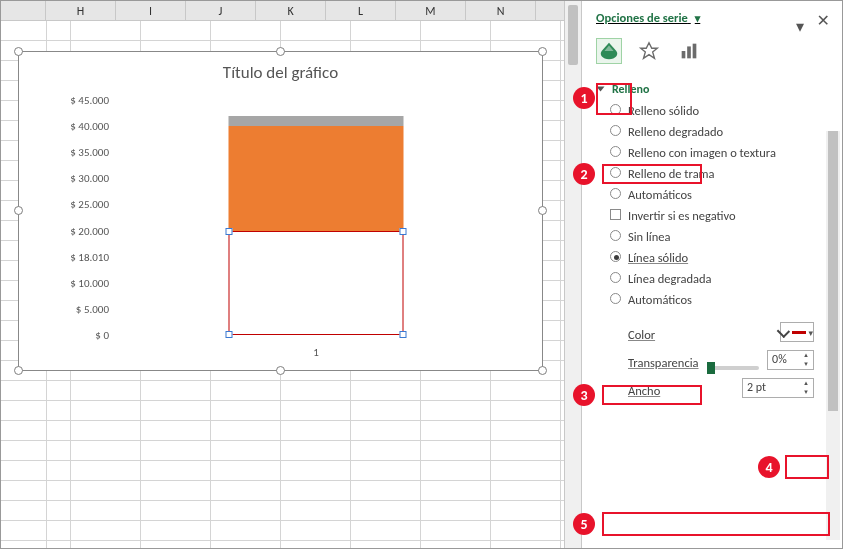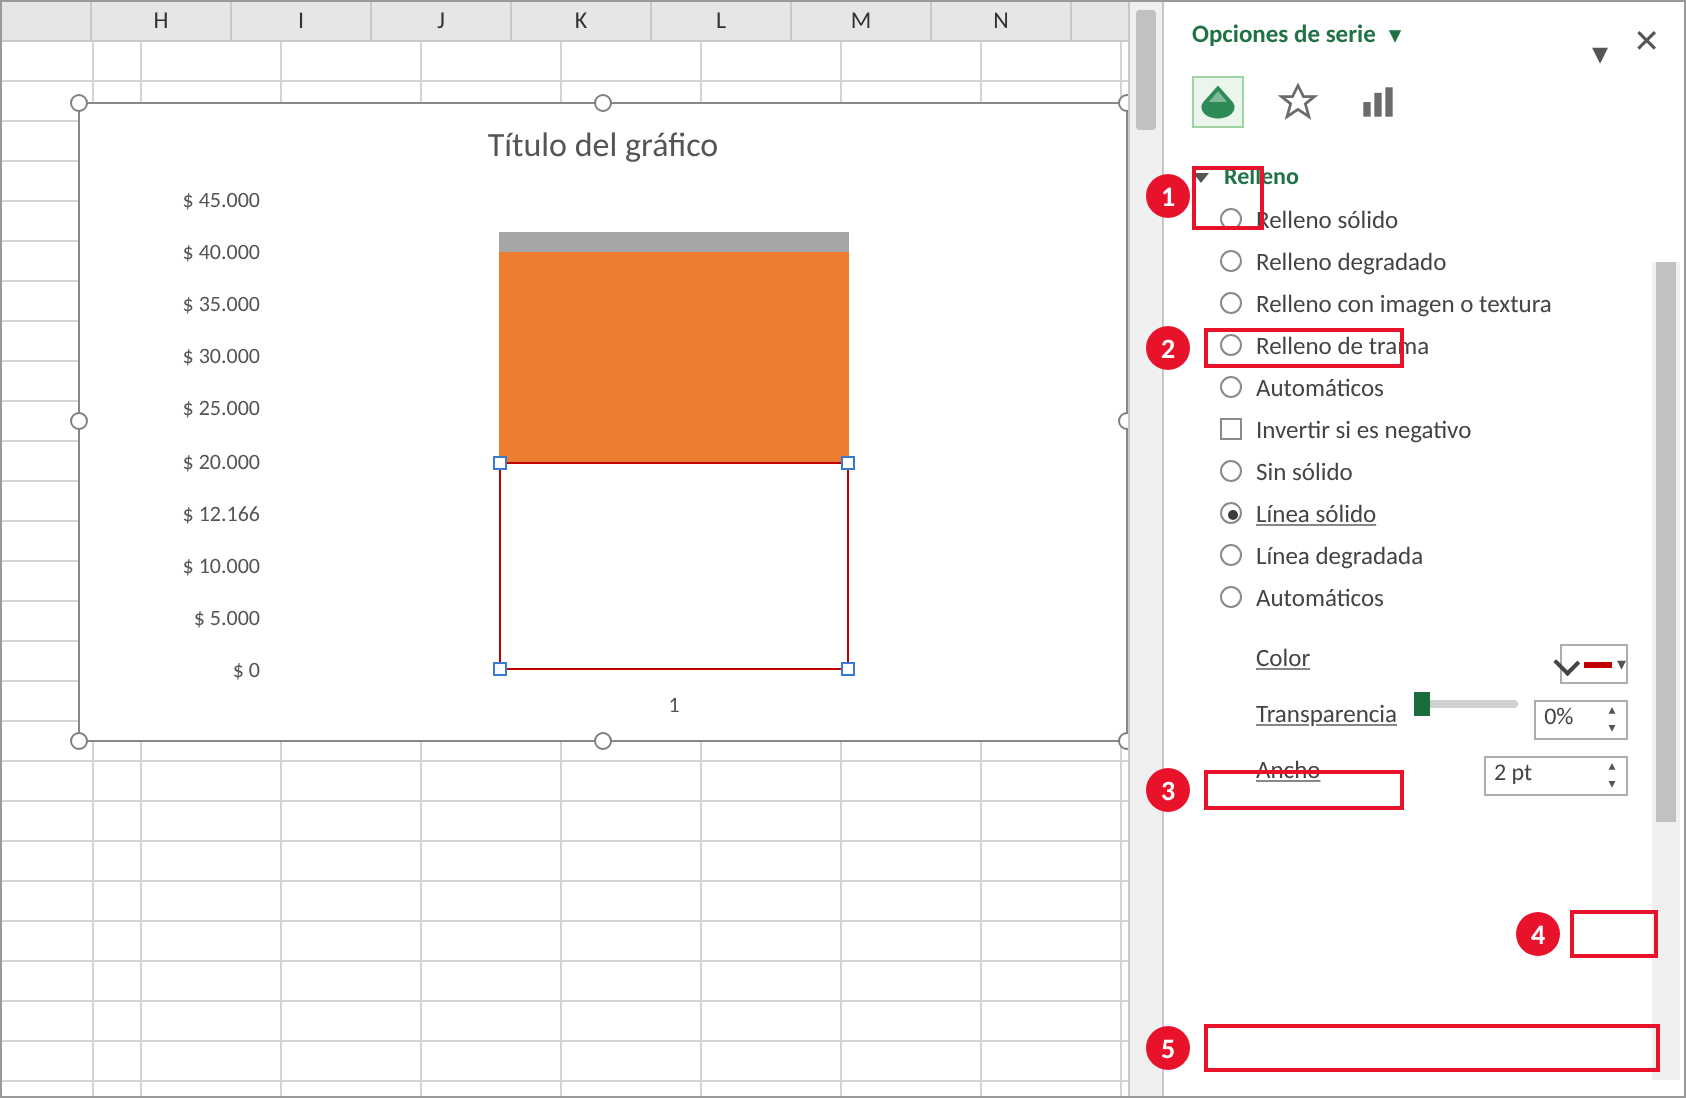--- a/index.html
+++ b/index.html
@@ -10,21 +10,21 @@
   .sheet { position:relative; flex:0 0 563px; background:#fff; }
   .colheads { position:absolute; top:0; left:0; right:0; height:20px; display:flex; background:#e6e6e6; border-bottom:1px solid #c8c8c8; }
   .colheads div { flex:0 0 70px; border-right:1px solid #c8c8c8; text-align:center; font-size:12px; color:#333; line-height:20px; }
   .gridlines { position:absolute; top:20px; left:0; right:0; bottom:0;
     background-image:
       repeating-linear-gradient(to bottom, transparent 0, transparent 19px, #d4d4d4 19px, #d4d4d4 20px),
       repeating-linear-gradient(to right, transparent 0, transparent 69px, #d4d4d4 69px, #d4d4d4 70px);
   }
   .gridlines::before{content:"";position:absolute;left:45px;top:0;bottom:0;width:1px;background:#d4d4d4;}
 
-  .chart-box { position:absolute; left:38px; top:50px; width:525px; height:320px; background:#fff; border:1px solid #888; }
+  .chart-box { position:absolute; left:17px; top:50px; width:525px; height:320px; background:#fff; border:1px solid #888; }
   .chart-handle { position:absolute; width:9px; height:9px; background:#fff; border:1px solid #7f7f7f; border-radius:50%; }
   .h-tl{left:-5px;top:-5px;} .h-tm{left:50%;top:-5px;margin-left:-5px;} .h-tr{right:-5px;top:-5px;}
   .h-ml{left:-5px;top:50%;margin-top:-5px;} .h-mr{right:-5px;top:50%;margin-top:-5px;}
   .h-bl{left:-5px;bottom:-5px;} .h-bm{left:50%;bottom:-5px;margin-left:-5px;} .h-br{right:-5px;bottom:-5px;}
 
   .chart-title { text-align:center; font-size:17px; color:#555; padding-top:10px; }
   .plot { position:absolute; left:30px; top:48px; width:470px; height:235px; }
   .yaxis { position:absolute; left:0; top:0; width:68px; height:100%; }
   .ytick { position:absolute; left:0; width:60px; text-align:right; font-size:11px; color:#555; transform:translateY(-50%); }
   .plotarea { position:absolute; left:70px; right:6px; top:0; height:100%; }
@@ -43,38 +43,38 @@
   
   .pane { flex:1; background:#fff; position:relative; padding:0 0 0 4px; }
   .pane-inner { position:absolute; inset:0; overflow:hidden; }
   .pane-scroll{ position:absolute; right:2px; top:130px; bottom:8px; width:14px; background:#f0f0f0;}
   .pane-scroll .thumb{position:absolute;left:2px;right:2px;top:0;height:280px;background:#c1c1c1;}
 
   .pane-title { color:#217346; font-size:19px; padding:12px 28px 2px 14px; white-space:nowrap; overflow:hidden; }
   .pane-close { position:absolute; right:12px; top:10px; font-size:16px; color:#555; cursor:pointer;}
   .pane-drop  { position:absolute; right:38px; top:16px; color:#555; }
 
-  .opts-row { padding:6px 22px 6px 14px; }
+  .opts-row { padding:6px 22px 6px 14px;text-decoration:underline; }
   .opts-link { color:#217346; font-size:12.5px; font-weight:600; }
   .opts-link .chev{color:#217346;font-size:11px;margin-left:4px;}
 
   .icon-tabs { display:flex; gap:14px; align-items:center; padding:6px 14px 14px 14px; }
   .itab { width:26px; height:26px; display:flex; align-items:center; justify-content:center; border:1px solid transparent; cursor:pointer;}
   .itab.active { border:1px solid #9fd3a5; background:#eaf5ec;}
   .itab svg{width:22px;height:22px;}
 
   .section-head { font-size:12px; color:#217346; font-weight:600; padding:4px 0 4px 30px; position:relative;}
   .section-head::before{content:"";position:absolute;left:16px;top:7px;border-left:5px solid #555;border-top:4px solid transparent;border-bottom:4px solid transparent;transform:rotate(90deg);}
   .radio-row, .check-row { font-size:12.5px; color:#444; padding:3px 0 3px 46px; position:relative; cursor:pointer;}
   .radio-row .rad{position:absolute;left:28px;top:4px;width:11px;height:11px;border:1px solid #8a8a8a;border-radius:50%;background:#fff;}
   .radio-row.checked .rad::after{content:"";position:absolute;left:2.5px;top:2.5px;width:5px;height:5px;border-radius:50%;background:#3b3b3b;}
   .check-row .chk{position:absolute;left:28px;top:4px;width:11px;height:11px;border:1px solid #8a8a8a;background:#fff;}
   .ul{ text-decoration:underline; text-decoration-color:#888;}
 
-  .prop-row{display:flex;align-items:flex-start;font-size:12.5px;color:#444;padding:4px 28px 4px 46px;gap:8px;}
+  .prop-row{display:flex;align-items:flex-end;font-size:12.5px;color:#444;padding:4px 28px 4px 46px;gap:8px;}
   .prop-row .lbl{flex:1;}
   .swatch{width:34px;height:20px;border:1px solid #adadad;display:flex;align-items:center;justify-content:center;gap:2px;cursor:pointer;}
   .swatch .bar{width:16px;height:3px;background:#c00000;}
   .swatch .pen{width:10px;height:10px;border-bottom:2px solid #444;border-left:2px solid #444;transform:rotate(-45deg) translate(-1px,-2px);}
   .swatch .dd{font-size:9px;color:#555}
   .slider{width:78px;height:4px;background:#cfcfcf;border-radius:2px;position:relative;}
   .slider .knob{position:absolute;left:0;top:-4px;width:8px;height:12px;background:#1a6b3e;}
   .numbox{width:60px;height:20px;border:1px solid #adadad;font-size:12px;padding:1px 14px 1px 4px;position:relative;background:#fff;}
   .numbox .spin{position:absolute;right:1px;top:0;bottom:0;width:12px;display:flex;flex-direction:column;}
   .numbox .spin span{flex:1;font-size:7px;text-align:center;color:#555;line-height:8px;}
@@ -112,21 +112,21 @@
       <div class="chart-handle h-bm"></div>
       <div class="chart-handle h-br"></div>
 
       <div class="chart-title">Título del gráfico</div>
 
       <div class="plot">
         <div class="yaxis" id="yaxis">
             <div class="ytick" style="top: 235px;">$ 0</div>
             <div class="ytick" style="top: 208.889px;">$ 5.000</div>
             <div class="ytick" style="top: 182.778px;">$ 10.000</div>
-            <div class="ytick" style="top: 156.667px;">$ 12.166</div>
+            <div class="ytick" style="top: 156.667px;">$ 18.010</div>
             <div class="ytick" style="top: 130.556px;">$ 20.000</div>
             <div class="ytick" style="top: 104.444px;">$ 25.000</div>
             <div class="ytick" style="top: 78.3333px;">$ 30.000</div>
             <div class="ytick" style="top: 52.2222px;">$ 35.000</div>
             <div class="ytick" style="top: 26.1111px;">$ 40.000</div>
             <div class="ytick" style="top: 0px;">$ 45.000</div>
           </div>
         <div class="plotarea">
           <div class="stack" id="stack" style="height: 219.333px; display: flex; flex-direction: column;">
               <div class="seg" style="height: 10.4444px; background: rgb(166, 166, 166);"></div>
@@ -182,21 +182,21 @@
       </div>
 
       <div class="section-head">Relleno</div>
       <div class="radio-row"><span class="rad"></span><span>Relleno sólido</span></div>
       <div class="radio-row"><span class="rad"></span><span>Relleno degradado</span></div>
       <div class="radio-row"><span class="rad"></span><span>Relleno con imagen o textura</span></div>
       <div class="radio-row"><span class="rad"></span><span>Relleno de trama</span></div>
       <div class="radio-row"><span class="rad"></span><span>Automáticos</span></div>
       <div class="check-row"><span class="chk"></span><span>Invertir si es negativo</span></div>
 
-      <div class="radio-row"><span class="rad"></span><span>Sin sólido</span></div>
+      <div class="radio-row"><span class="rad"></span><span>Sin línea</span></div>
       <div class="radio-row checked"><span class="rad"></span><span class="ul">Línea sólido</span></div>
       <div class="radio-row"><span class="rad"></span><span>Línea degradada</span></div>
       <div class="radio-row"><span class="rad"></span><span>Automáticos</span></div>
 
       <div class="prop-row" style="margin-top:8px">
         <span class="lbl ul">Color</span>
         <span class="swatch">
           <span class="pen"></span>
           <span class="bar"></span>
           <span class="dd">▾</span>

